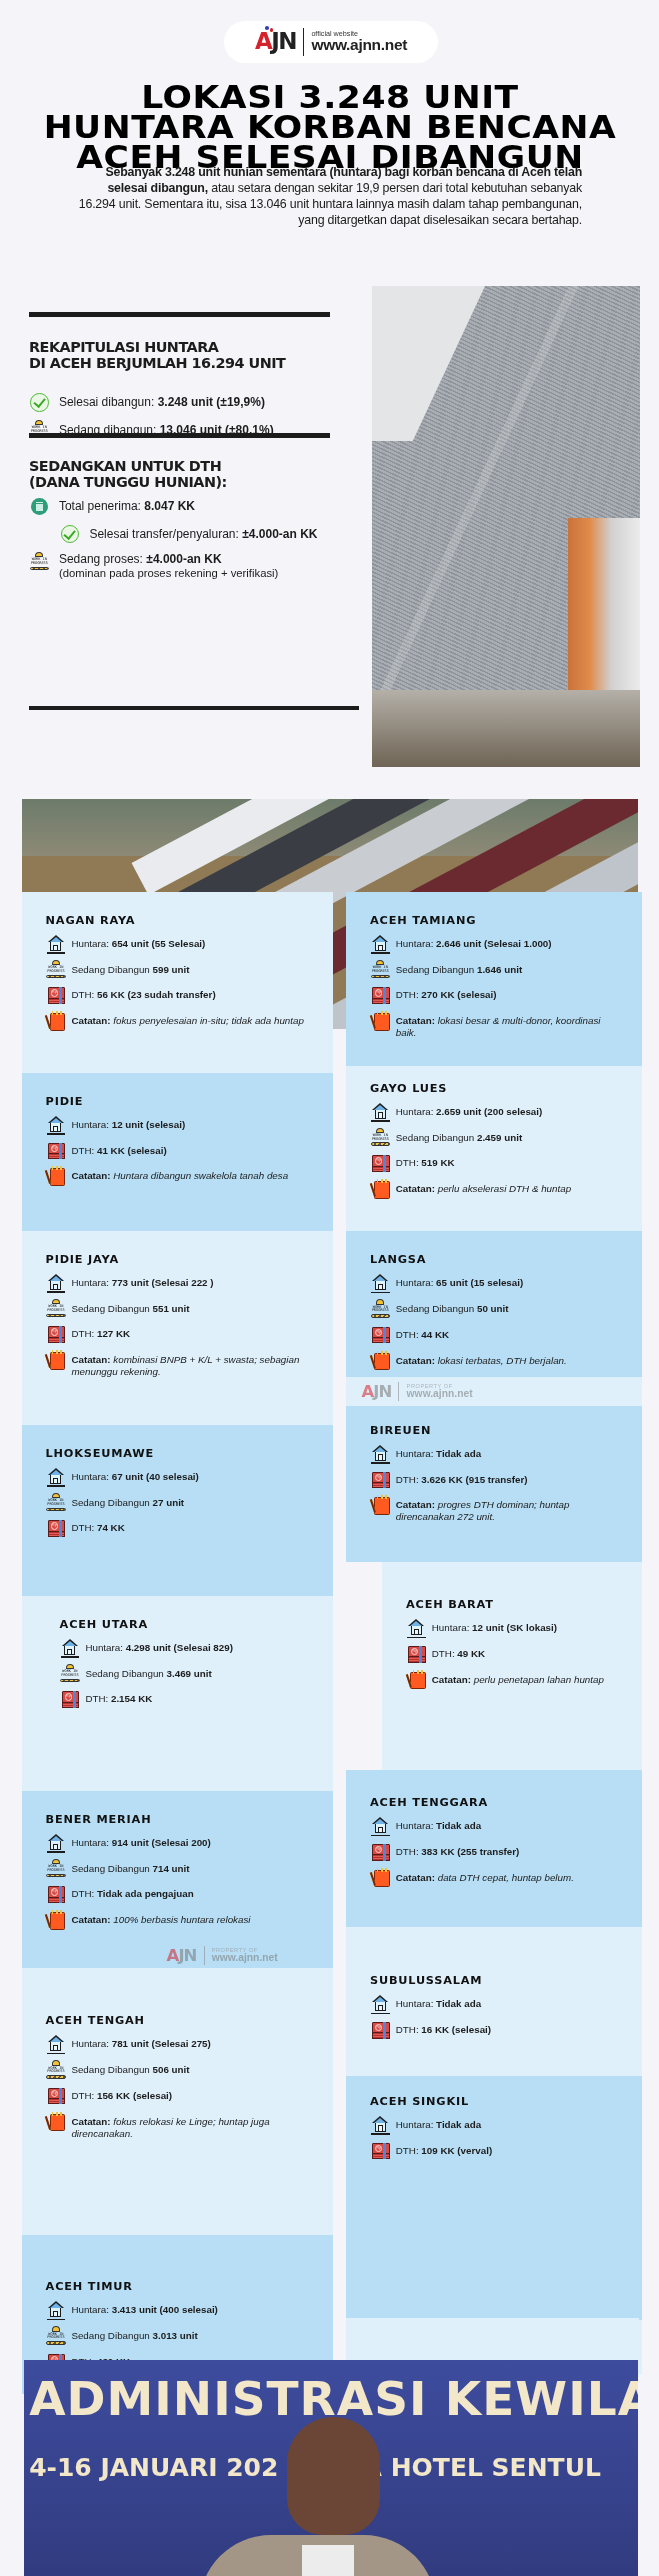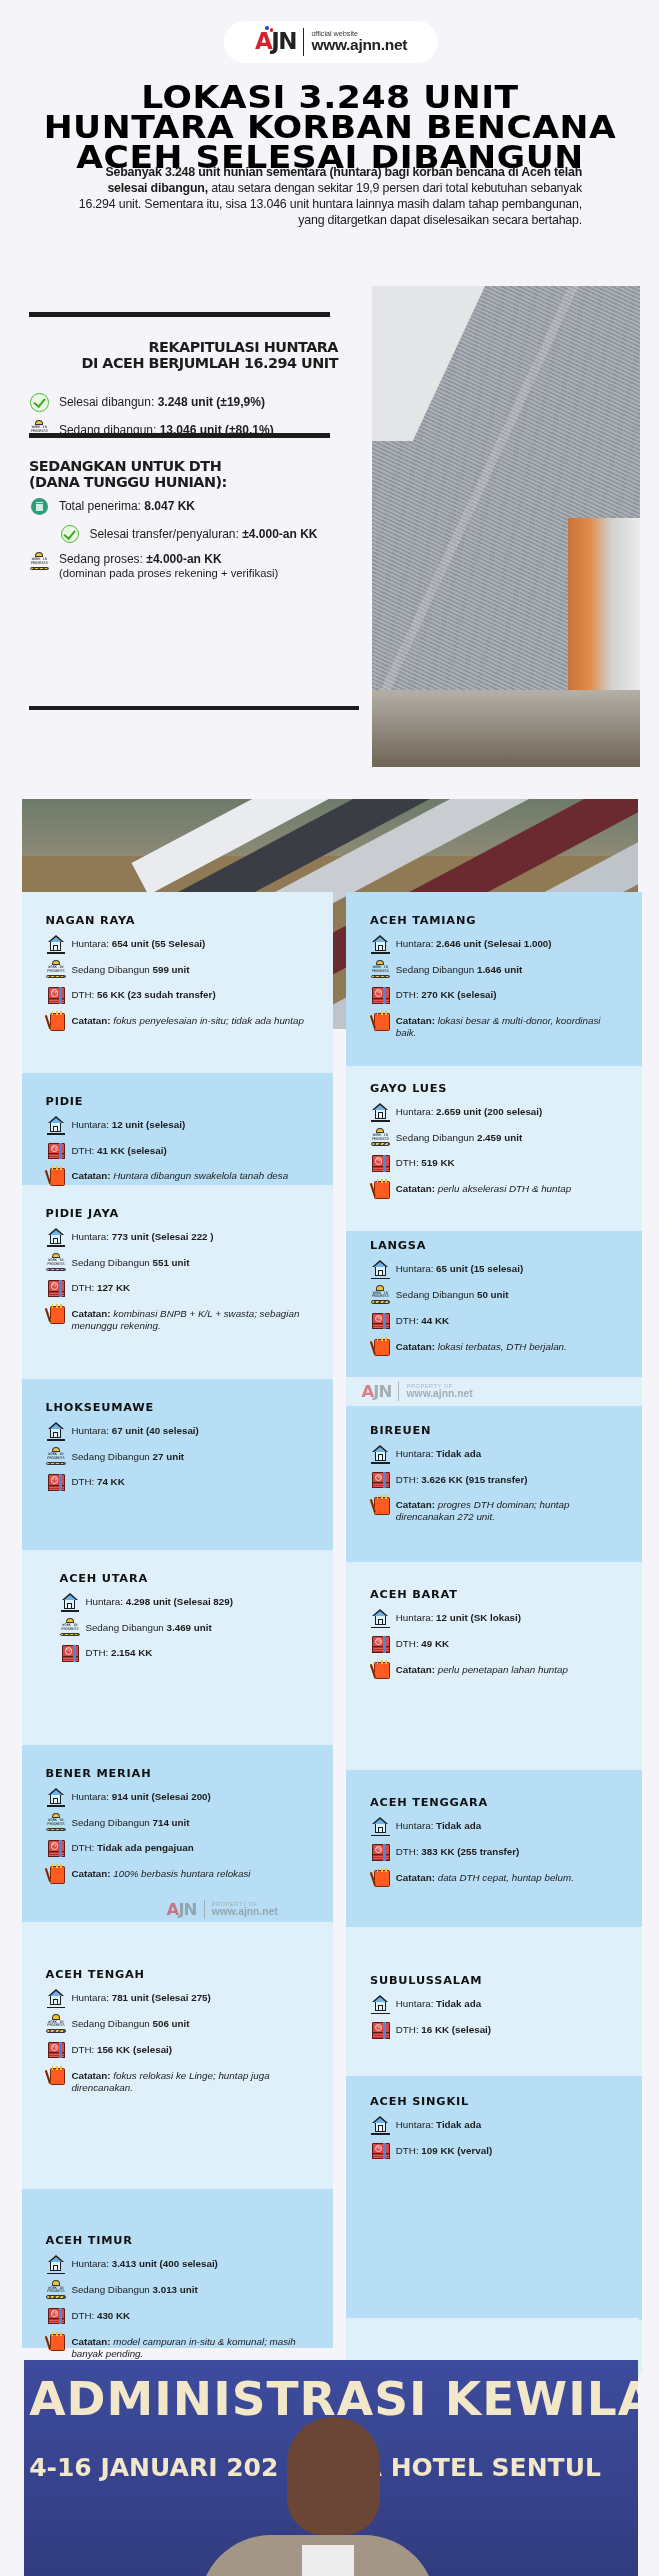--- a/index.html
+++ b/index.html
@@ -105,21 +105,21 @@
   <div>LOKASI 3.248 UNIT</div>
   <div>HUNTARA KORBAN BENCANA</div>
   <div>ACEH SELESAI DIBANGUN</div>
 </h1>
 
 <p class="abs intro">
   <b>Sebanyak 3.248 unit hunian sementara (huntara) bagi korban bencana di Aceh telah selesai dibangun,</b><span> atau setara dengan sekitar 19,9 persen dari total kebutuhan sebanyak 16.294 unit. Sementara itu, sisa 13.046 unit huntara lainnya masih dalam tahap pembangunan, yang ditargetkan dapat diselesaikan secara bertahap.</span>
 </p>
 
 <div class="abs rule" style="left:29px; top:312px; width:301px;"></div>
-<div class="abs recap-title" style="left:29px; top:340px; width:309px;text-align:right;">
+<div class="abs recap-title" style="left:29px; top:340px; width:309px;">
   <div>REKAPITULASI HUNTARA</div>
   <div>DI ACEH BERJUMLAH 16.294 UNIT</div>
 </div>
 <div class="abs" style="left:29px; top:380px; width:309px;">
   <div class="recap-row" style="margin-bottom:7.2px;margin-top:12px;">
     <span class="ico check-ico">
         <span class="c"></span>
       </span>
     <span><span>Selesai dibangun: </span><b>3.248 unit (±19,9%)</b></span>
   </div>
@@ -214,21 +214,21 @@
       </div>
     <div class="row">
         <span class="ico note-ico">
           <span class="pad"></span>
           <span class="rings"></span>
           <span class="pencil"></span>
         </span>
         <span class="txt"><b>Catatan: </b><i>fokus penyelesaian in-situ; tidak ada huntap</i></span>
       </div>
   </div>
-  <div class="panel dark" style="height:112px;">
+  <div class="panel dark" style="height:158px;">
     <div class="region-name">PIDIE</div>
     <div class="row">
         <span class="ico house-ico">
           <span class="roof"></span>
           <span class="roof-in"></span>
           <span class="body"></span>
           <span class="door"></span>
           <span class="base"></span>
         </span>
         <span class="txt"><span>Huntara: </span><b>12 unit (selesai)</b></span>
@@ -543,21 +543,21 @@
       </div>
     <div class="row">
         <span class="ico note-ico">
           <span class="pad"></span>
           <span class="rings"></span>
           <span class="pencil"></span>
         </span>
         <span class="txt"><b>Catatan: </b><i>perlu akselerasi DTH &amp; huntap</i></span>
       </div>
   </div>
-  <div class="panel dark" style="height:146px; padding-top:8px;">
+  <div class="panel dark" style="height:146px; padding-top:22px;">
     <div class="region-name">LANGSA</div>
     <div class="row">
         <span class="ico house-ico">
           <span class="roof"></span>
           <span class="roof-in"></span>
           <span class="body"></span>
           <span class="door"></span>
           <span class="base"></span>
         </span>
         <span class="txt"><span>Huntara: </span><b>65 unit (15 selesai)</b></span>
@@ -621,21 +621,21 @@
       </div>
     <div class="row">
         <span class="ico note-ico">
           <span class="pad"></span>
           <span class="rings"></span>
           <span class="pencil"></span>
         </span>
         <span class="txt"><b>Catatan: </b><i>progres DTH dominan; huntap direncanakan 272 unit.</i></span>
       </div>
   </div>
-  <div class="panel light" style="height:208px; padding-top:26px;">
+  <div class="panel light" style="height:208px; padding-top:36px;margin-left:36px;">
     <div class="region-name">ACEH BARAT</div>
     <div class="row">
         <span class="ico house-ico">
           <span class="roof"></span>
           <span class="roof-in"></span>
           <span class="body"></span>
           <span class="door"></span>
           <span class="base"></span>
         </span>
         <span class="txt"><span>Huntara: </span><b>12 unit (SK lokasi)</b></span>

